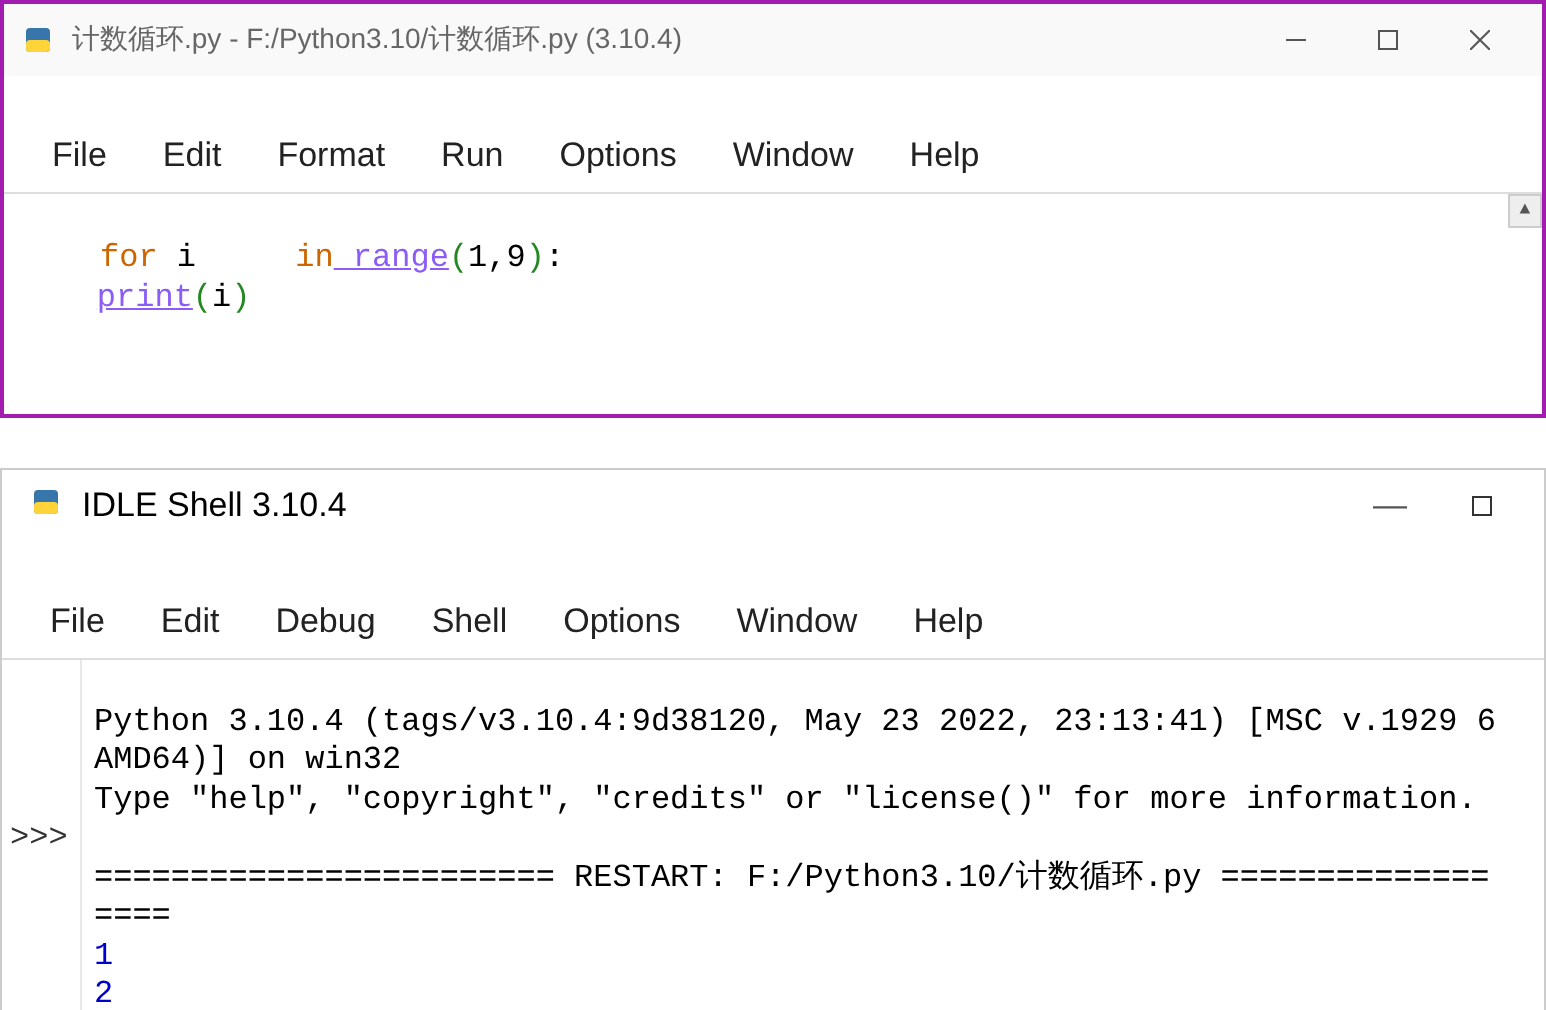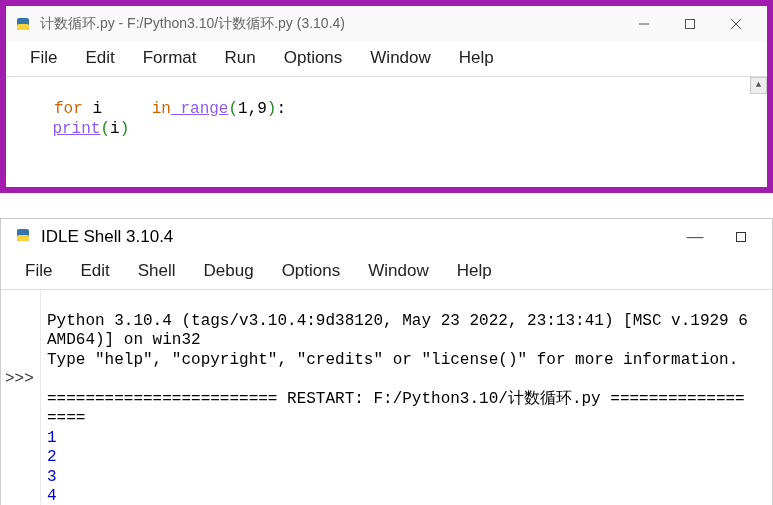--- a/index.html
+++ b/index.html
@@ -6,21 +6,21 @@
   body {
     margin: 0;
     font-family: "Segoe UI", Arial, sans-serif;
     background: #fff;
     width: 773px;
     height: 505px;
     overflow: hidden;
   }
   .window {
     background: #fff;
-    border: 6px solid #a21caf;
+    border: 2px solid #a21caf;
     position: relative;
   }
   .titlebar {
     display: flex;
     align-items: center;
     height: 36px;
     padding: 0 8px;
     background: #f9f9f9;
     color: #666;
     font-size: 14px;
@@ -45,20 +45,21 @@
     display: flex;
     gap: 0;
     padding: 4px 10px 6px 10px;
     font-size: 17px;
     color: #222;
     border-bottom: none;
   }
   .menubar .item {
     padding: 2px 14px;
     cursor: pointer;
+    margin-top: 24px;
   }
   .editor {
     font-family: "Courier New", monospace;
     font-size: 16px;
     line-height: 1.25;
     padding: 2px 8px 8px 8px;
     background: #fff;
     border-top: 1px solid #ddd;
     position: relative;
     white-space: pre;
@@ -177,22 +178,22 @@
       <div class="win-btn">
         <svg viewBox="0 0 10 10">
             <rect x="0.5" y="0.5" width="9" height="9" fill="none" stroke="#333" stroke-width="1"></rect>
           </svg>
       </div>
     </div>
   </div>
   <div class="menubar">
     <div class="item">File</div>
     <div class="item">Edit</div>
+    <div class="item">Debug</div>
     <div class="item">Shell</div>
-    <div class="item">Debug</div>
     <div class="item">Options</div>
     <div class="item">Window</div>
     <div class="item">Help</div>
   </div>
   <div class="shell-body">
     <div class="prompt-col">
 <span> </span>
 <span> </span>
 <span> </span>
 <span class="prompt-txt">&gt;&gt;&gt;</span>

